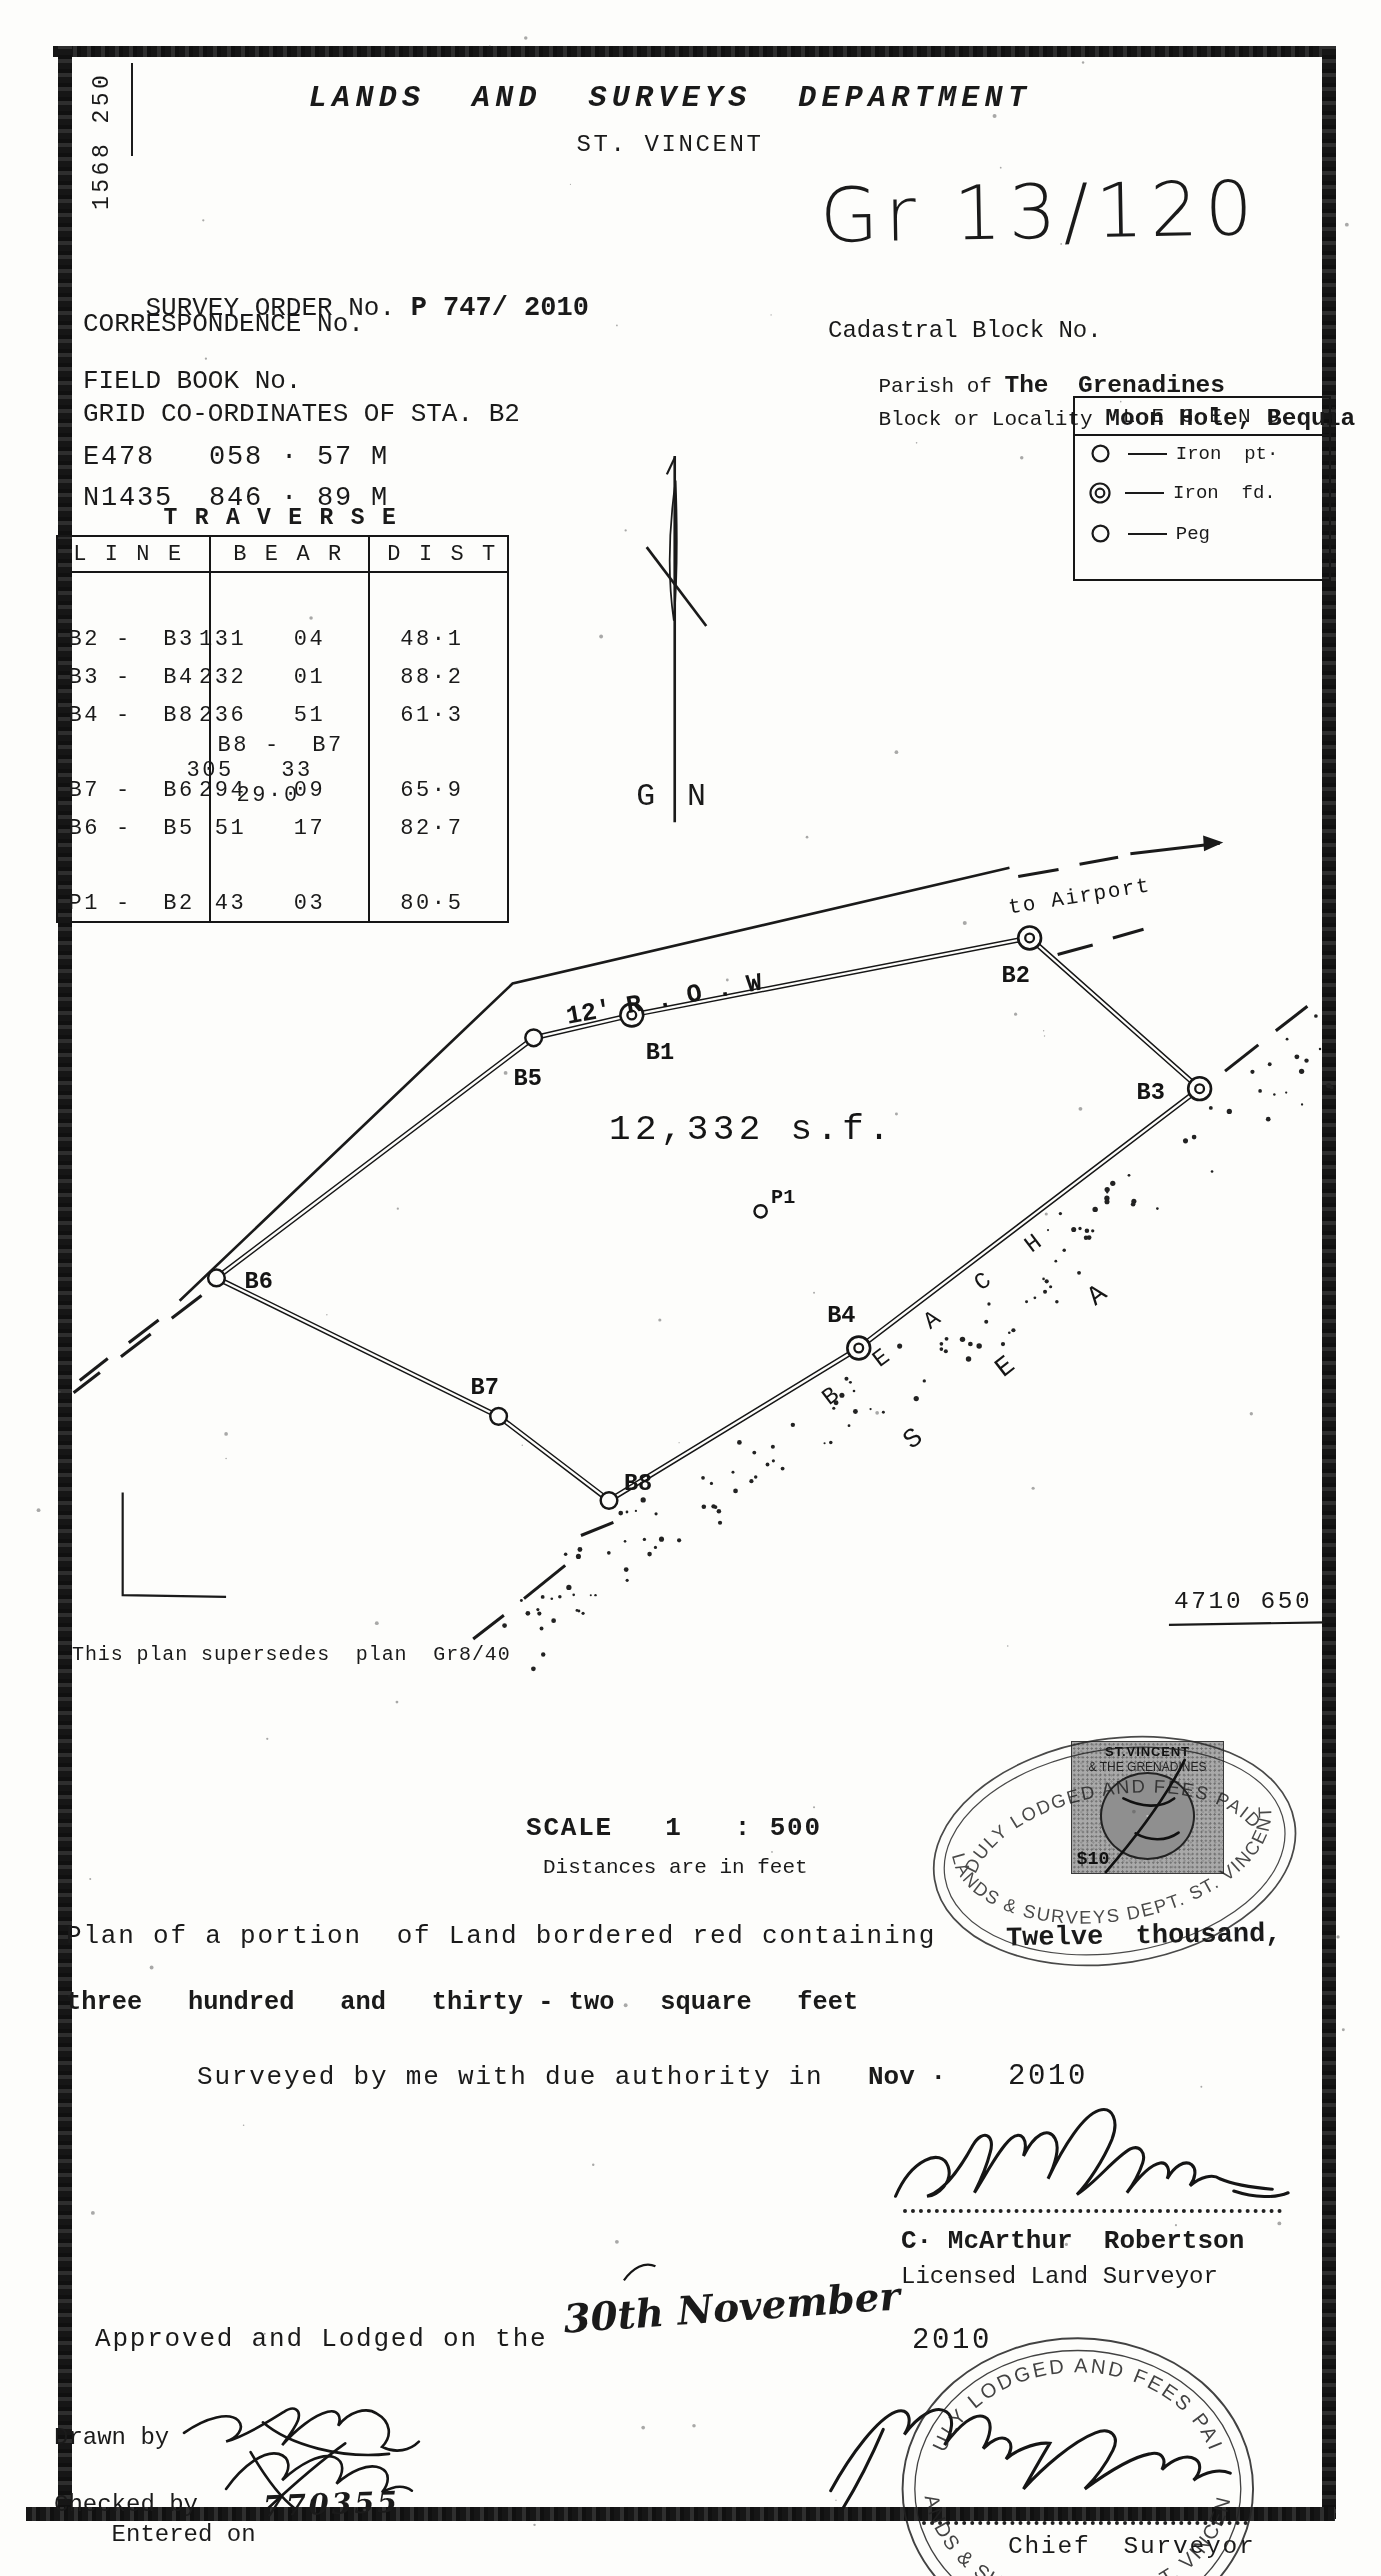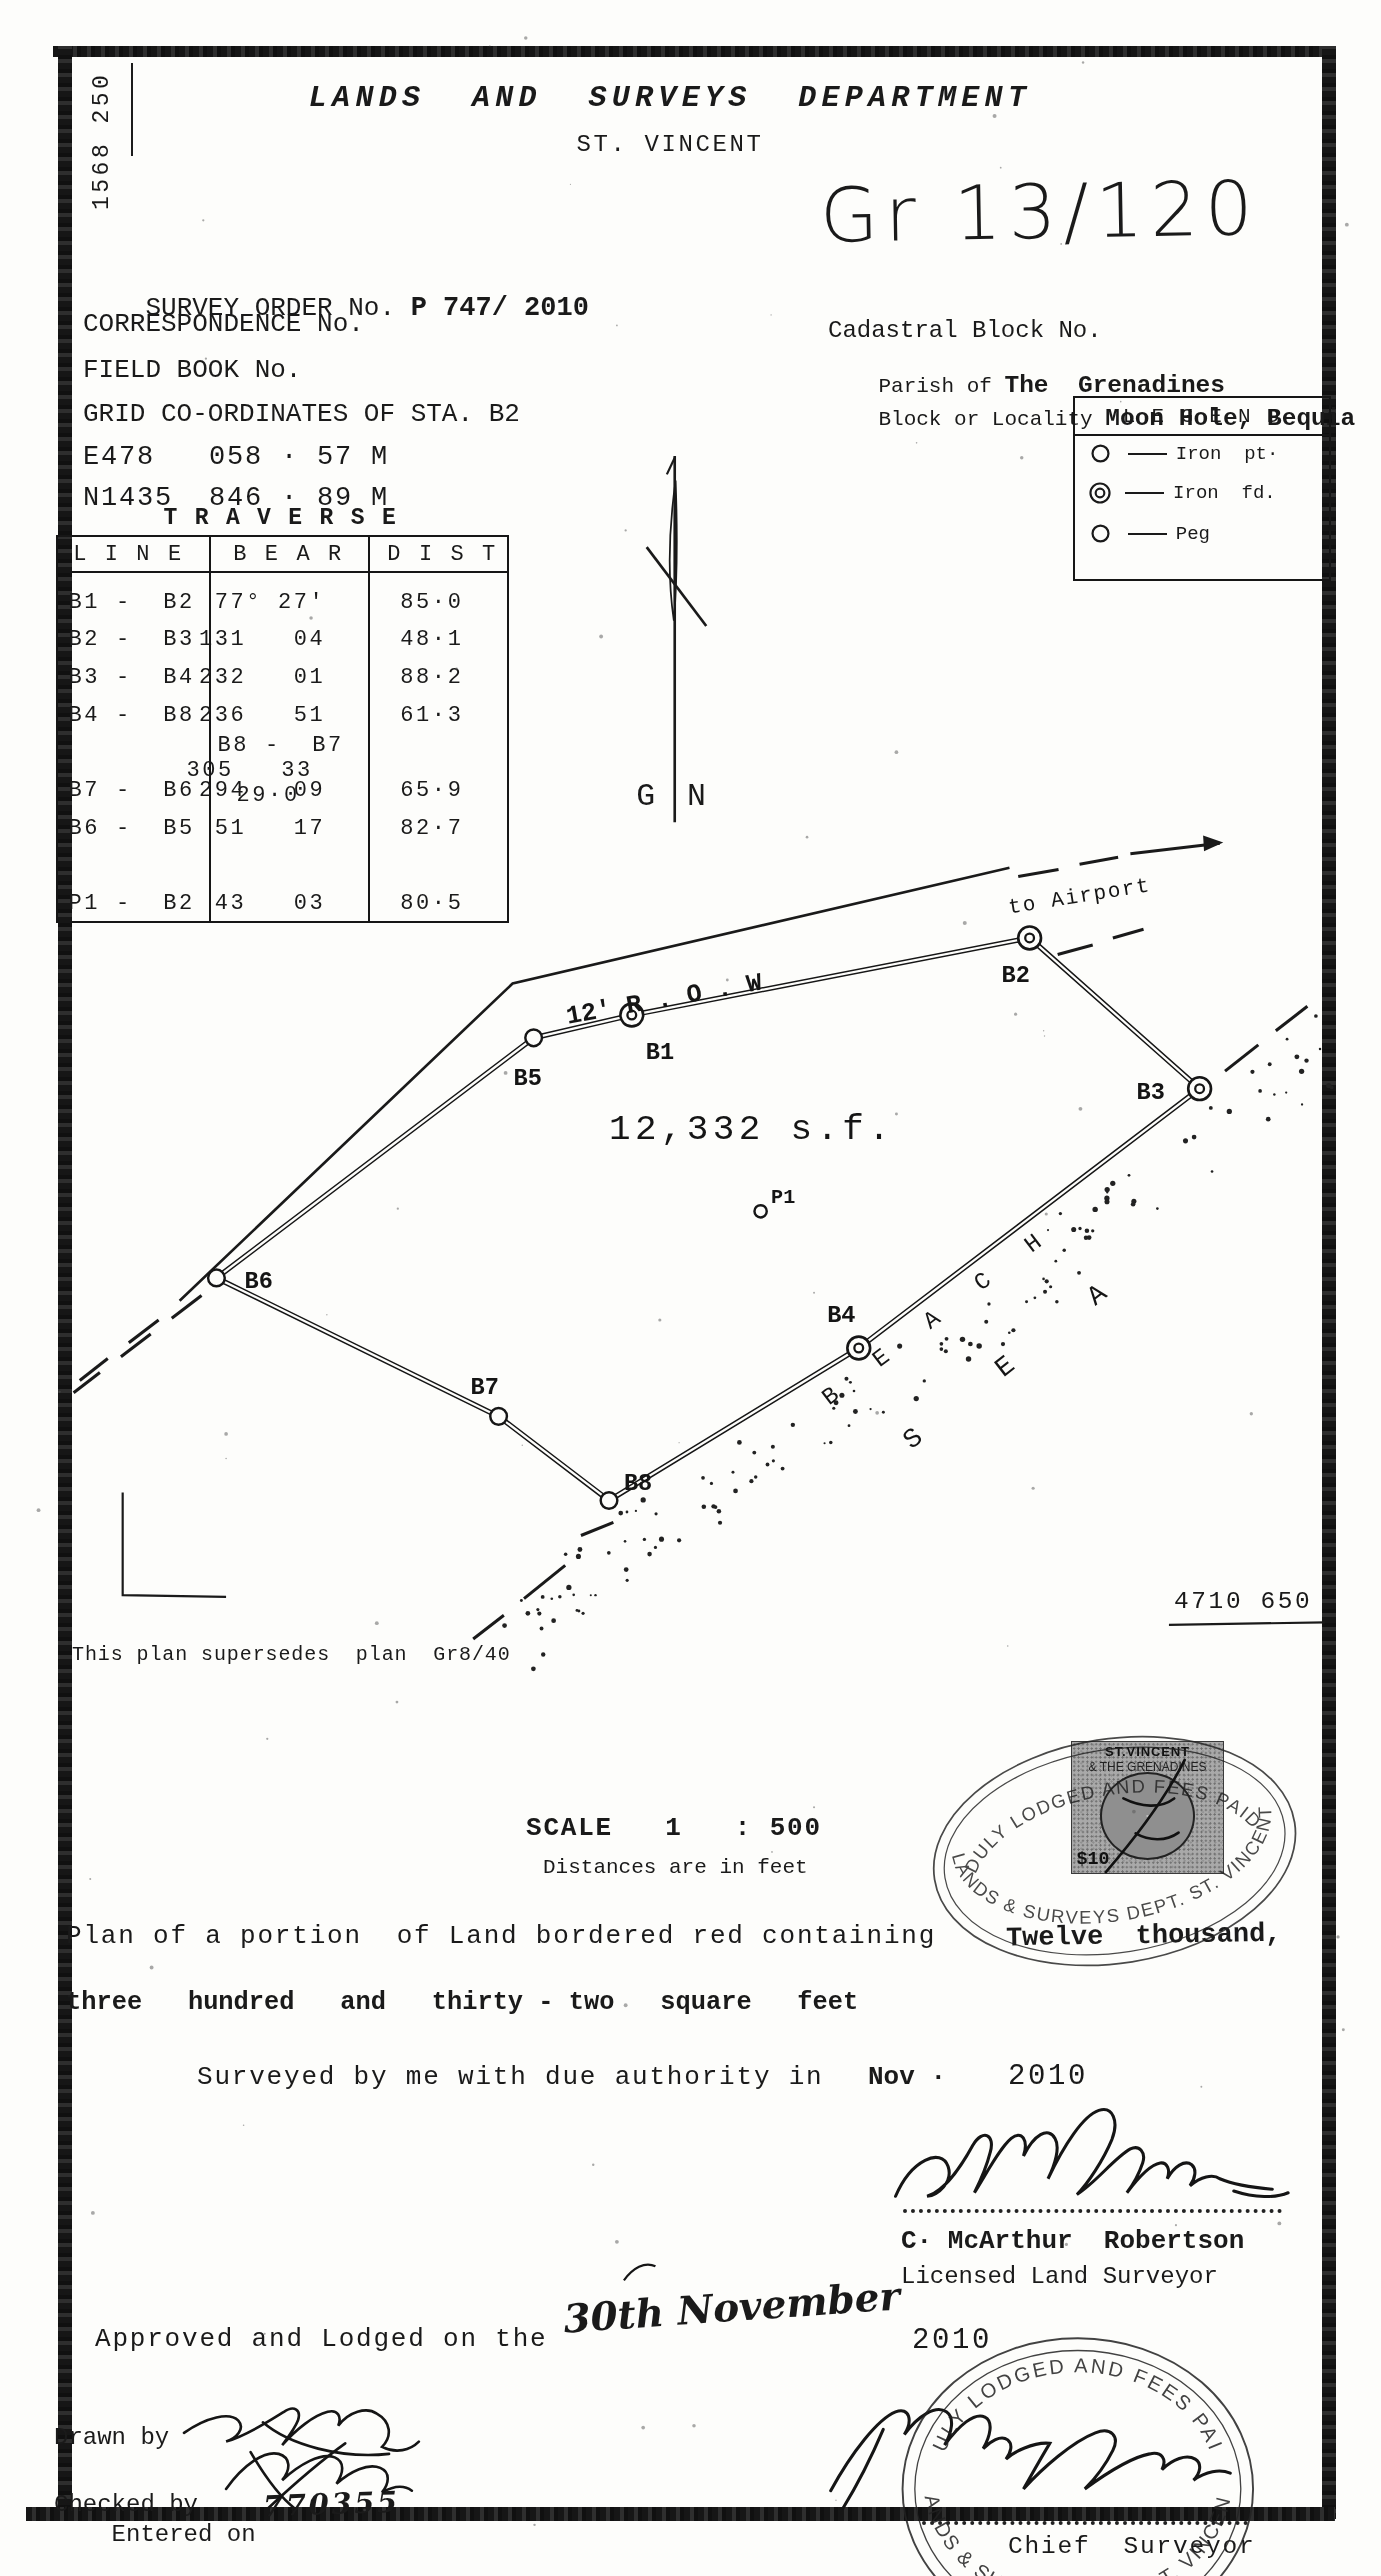--- a/index.html
+++ b/index.html
@@ -67,40 +67,35 @@
     <span>Parish of </span><span class="bold" style="font-size:24.5px;">The  Grenadines</span>
   </div>
   <div class="txt mono pre" style="left:828px;top:382px;font-size:21px;text-align:center;">
     <span>Block or Locality </span><span class="bold" style="font-size:24.5px;">Moon Hole, Bequia</span>
   </div>
 
   <div class="txt mono pre" style="left:83px;top:263px;font-size:26px;">
     <span>SURVEY ORDER No. </span><span class="bold" style="font-size:27px;">P 747/ 2010</span>
   </div>
   <div class="txt mono pre" style="left:83px;top:309px;font-size:26px;">CORRESPONDENCE No.</div>
-  <div class="txt mono pre" style="left:83px;top:355px;font-size:26px;">FIELD BOOK No.</div>
+  <div class="txt mono pre" style="left:83px;top:366px;font-size:26px;">FIELD BOOK No.</div>
   <div class="txt mono pre" style="left:83px;top:399px;font-size:26px;">GRID CO-ORDINATES OF STA. B2</div>
   <div class="txt mono pre" style="left:83px;top:442px;font-size:27px;letter-spacing:1.8px;">E478   058 · 57 M</div>
   <div class="txt mono pre" style="left:83px;top:483px;font-size:27px;letter-spacing:1.8px;">N1435  846 · 89 M</div>
 
   <div class="txt mono pre bold" style="left:56px;top:505px;width:449px;text-align:center;font-size:23px;letter-spacing:1.8px;">T R A V E R S E</div>
   <div class="abs" id="trav-box">
     <div class="vline" style="left:151px;"></div>
     <div class="vline" style="left:310px;"></div>
     <div class="t-head">
       <div class="t-c c1" style="text-align:center;padding-left:0;">L I N E</div>
       <div class="t-c c2" style="text-align:center;">B E A R</div>
       <div class="t-c c3" style="text-align:center;padding-left:0;">D I S T</div>
     </div>
 
-  <div class="t-row" style="top: 46px;">
-        <div class="t-c c1">B1 -  B2</div>
-        <div class="t-c c2"> 77° 27'</div>
-        <div class="t-c c3">85·0</div>
-      </div>
       <div class="t-row" style="top: 83px;">
         <div class="t-c c1">B2 -  B3</div>
         <div class="t-c c2">131   04</div>
         <div class="t-c c3">48·1</div>
       </div>
       <div class="t-row" style="top: 121px;">
         <div class="t-c c1">B3 -  B4</div>
         <div class="t-c c2">232   01</div>
         <div class="t-c c3">88·2</div>
       </div>

